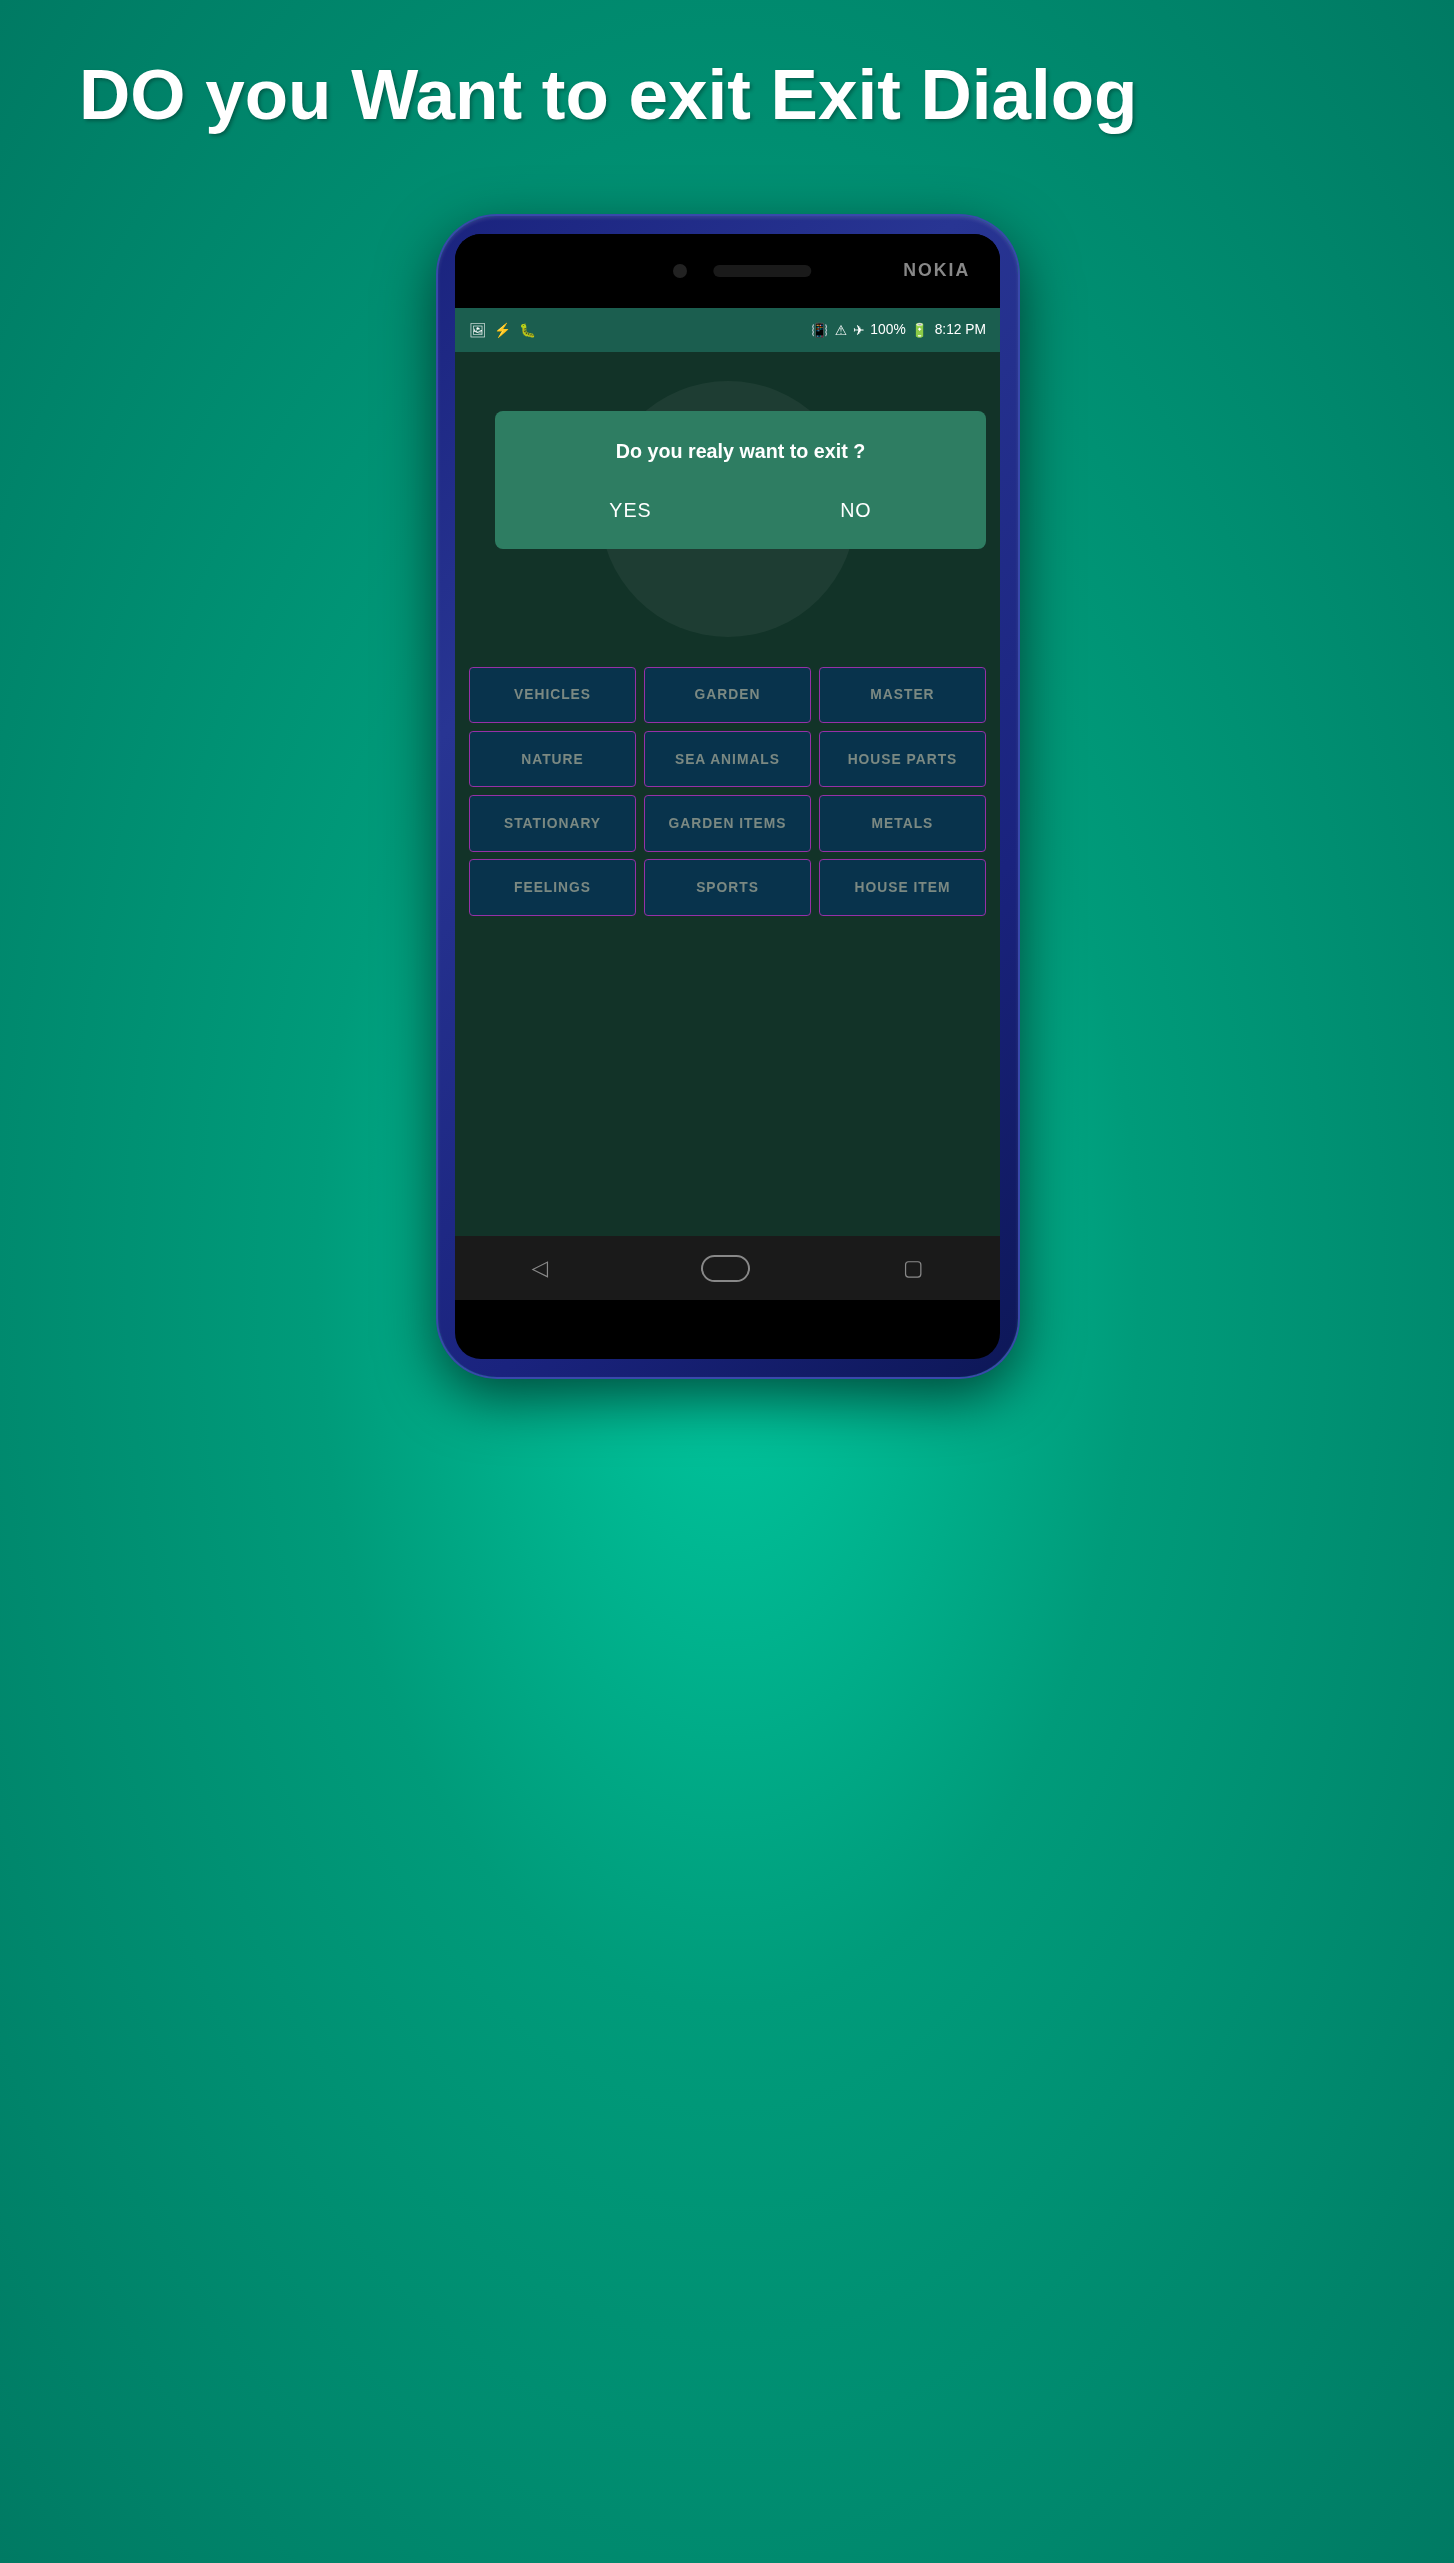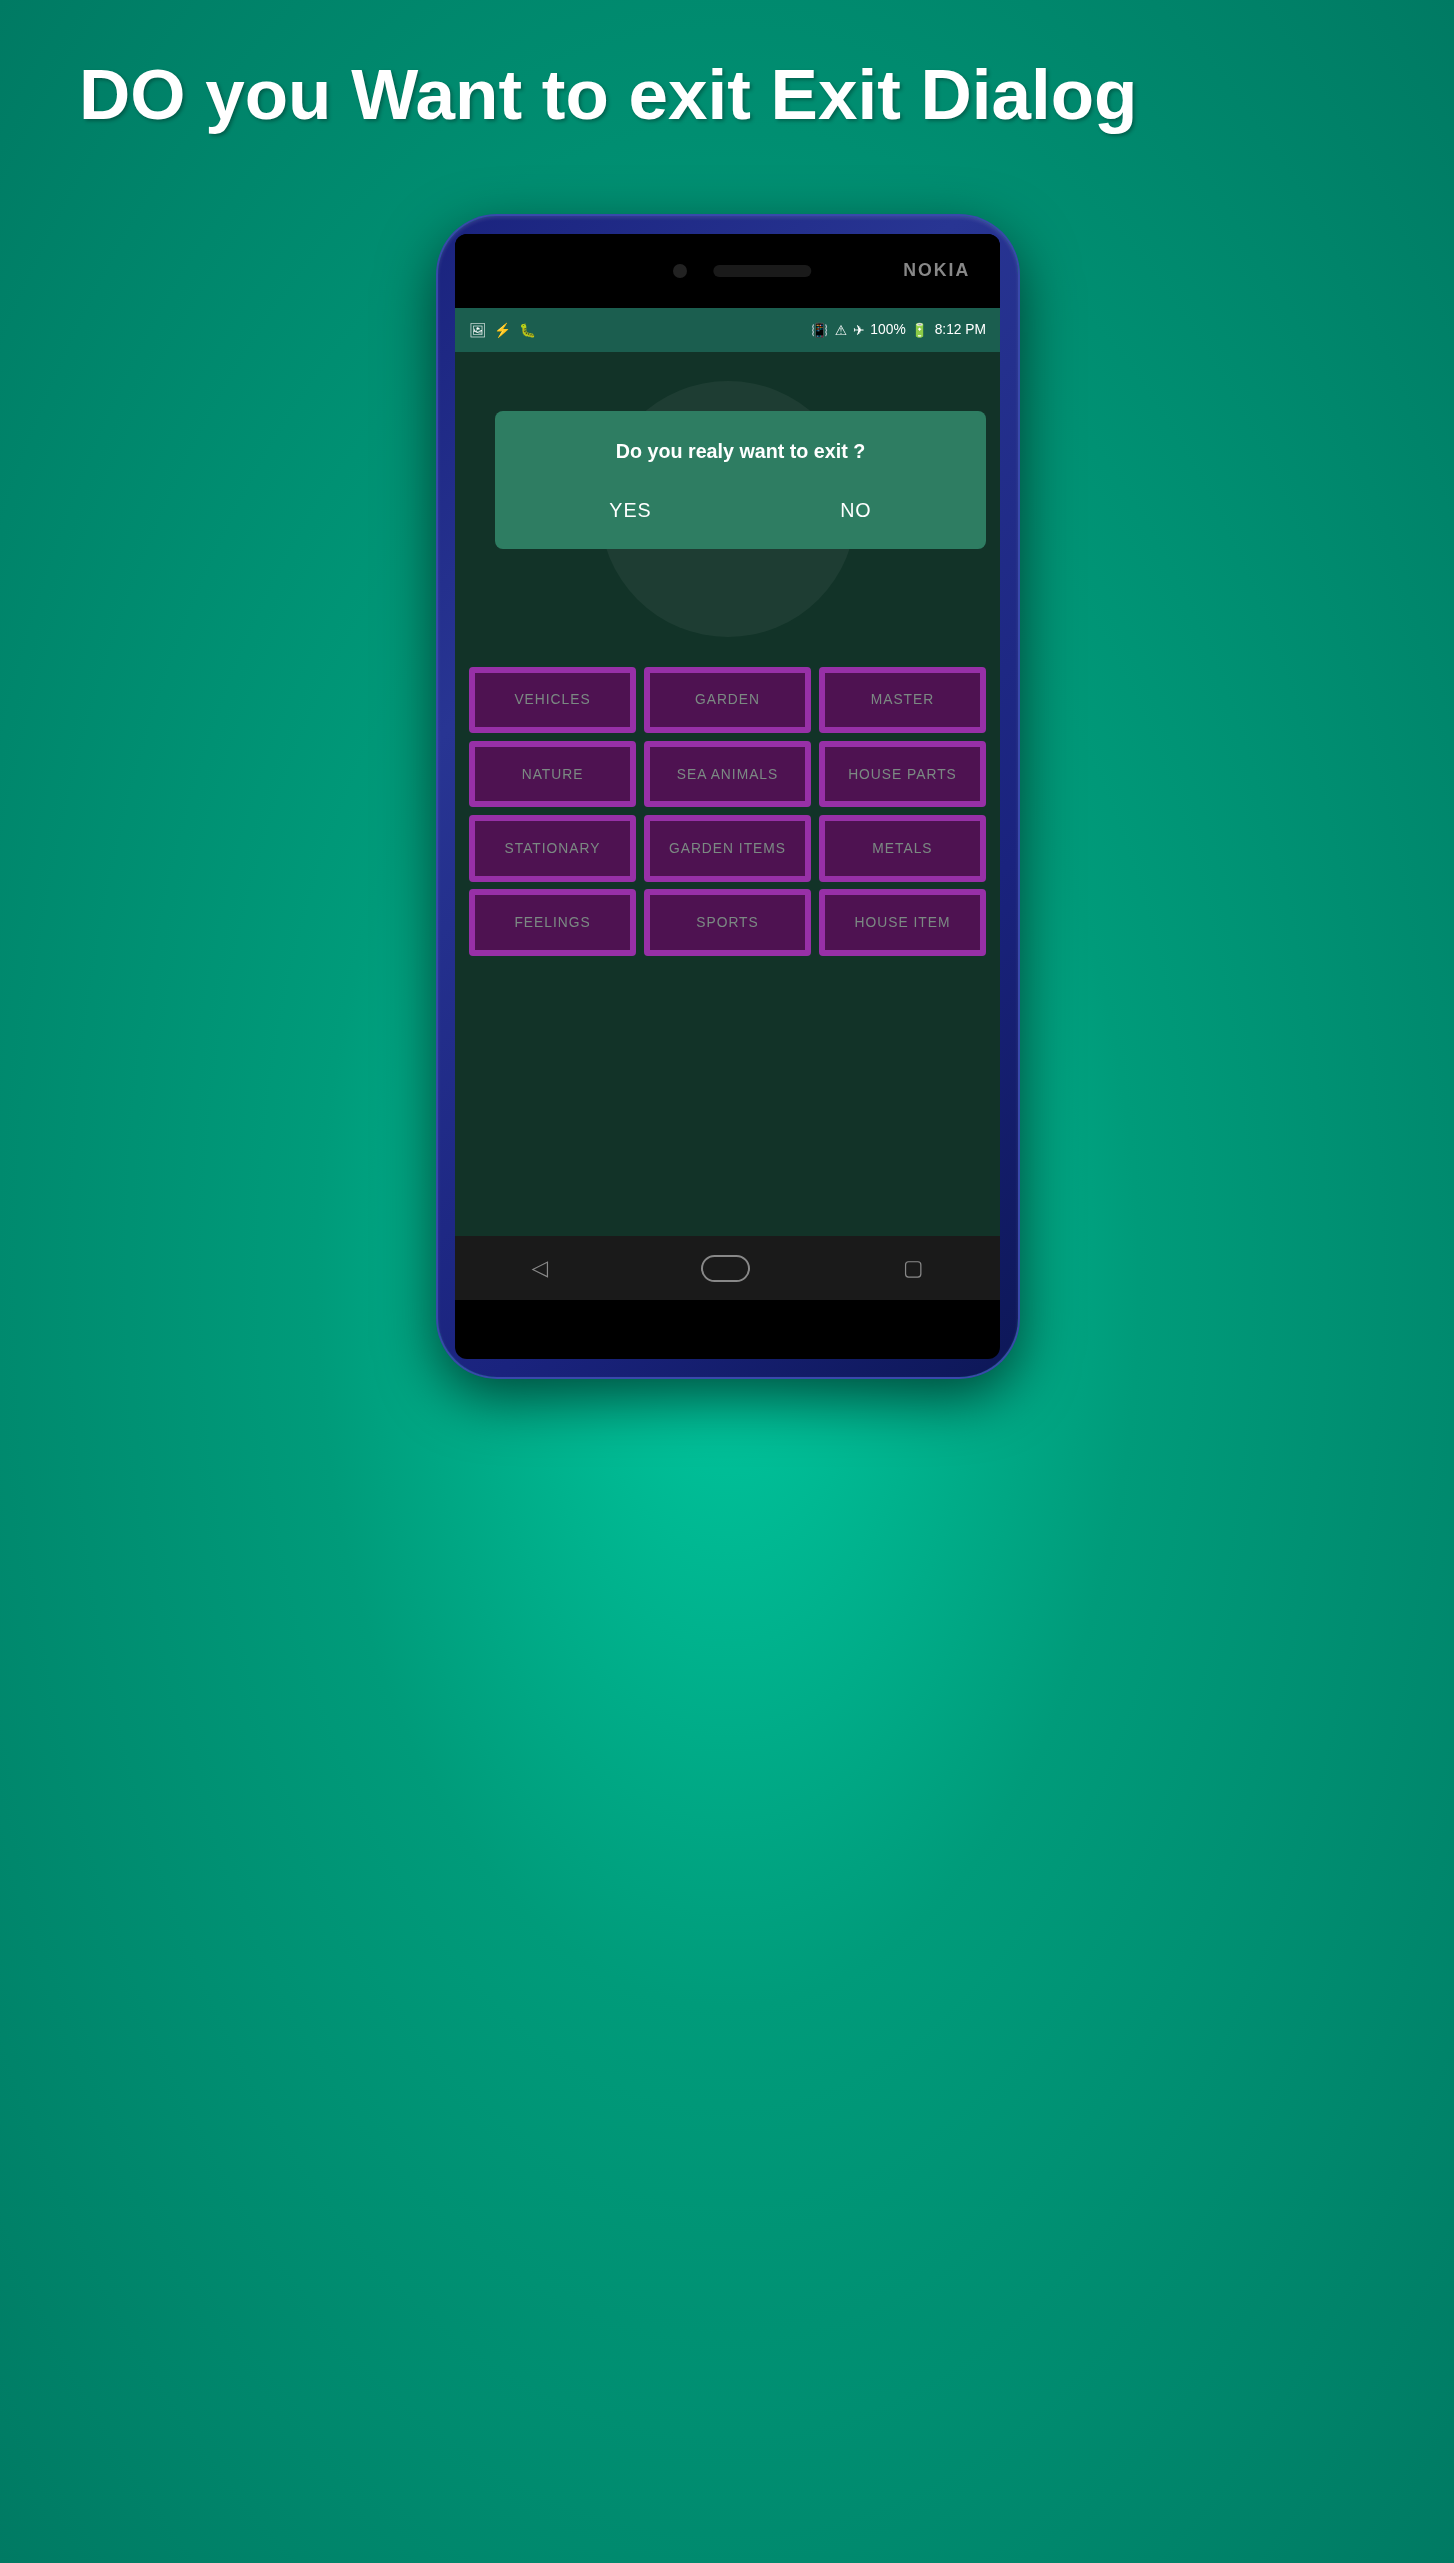--- a/index.html
+++ b/index.html
@@ -45,21 +45,21 @@
         0 0 0 2px #3949ab,
         0 19.7px 59px rgba(0,0,0,0.6),
         inset 0 2px 3.9px rgba(255,255,255,0.1);
       position: relative;
     }
 
     .phone-screen-wrapper {
       width: 100%;
       height: 100%;
       background: #000;
-      border-radius: 12px;
+      border-radius: 26px;
       overflow: hidden;
       position: relative;
     }
 
     
     .phone-top-bar {
       background: #000;
       height: 74px;
       display: flex;
       align-items: center;
@@ -246,25 +246,25 @@
 
     
     .grid-area {
       padding: 9.8px 13.8px;
       display: grid;
       grid-template-columns: repeat(3, 1fr);
       gap: 7.9px;
     }
 
     .grid-btn {
-      background: #701a75;
-      border: 6px solid #d946ef;
+      background: #0c4a6e;
+      border: 1px solid #d946ef;
       color: #b0c4bb;
       font-size: 13.8px;
-      font-weight: normal;
+      font-weight: bold;
       letter-spacing: 1px;
       padding: 19.7px 9.8px;
       text-align: center;
       border-radius: 3.9px;
       cursor: pointer;
     }
 
     
     .bottom-nav {
       background: #1a1a1a;

